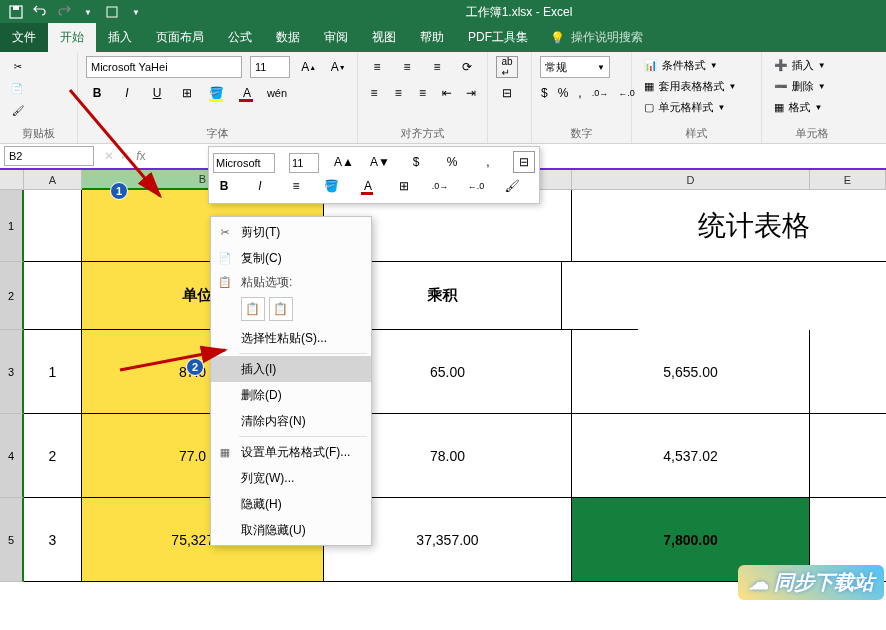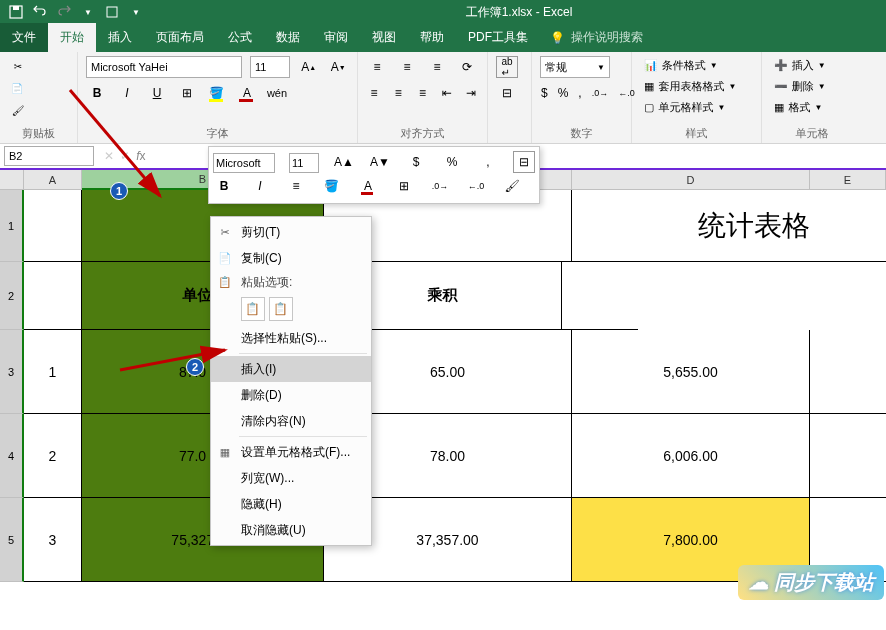--- a/index.html
+++ b/index.html
@@ -55,23 +55,23 @@
 .colE { width: 76px; }
 
 .rows { display: flex; }
 .rowheads { display: flex; flex-direction: column; }
 .rowh { width: 24px; border-right: 1px solid #c0c0c0; border-bottom: 1px solid #c0c0c0; background: #e6e6e6; display: flex; align-items: center; justify-content: center; font-size: 11px; cursor: pointer; }
 .rowh.selb { background: #d2d2d2; border-right: 2px solid #107c10; }
 
 .cells { position: relative; }
 .cellrow { display: flex; }
 .cell { border-right: 1px solid #000; border-bottom: 1px solid #000; display: flex; align-items: center; justify-content: center; font-size: 14px; background: #fff; overflow: hidden; }
-.cell.selcol { background: #4d7c0f; }
+.cell.selcol { background: #fde047; }
 .cell.head2 { font-weight: bold; font-size: 15px; }
-.cell.orange { background: #fde047; }
+.cell.orange { background: #15803d; font-weight: bold; }
 .cell.nobr { border-right: none; }
 .title-cell { font-size: 28px; font-family: "SimSun", serif; text-align: right; padding-right: 0; }
 
 .r1 { height: 72px; }
 .r2 { height: 68px; }
 .rN { height: 84px; }
 
 .context-menu { position: absolute; left: 210px; top: 216px; width: 162px; background: #fcfcfc; border: 1px solid #c6c6c6; box-shadow: 2px 2px 8px rgba(0,0,0,0.25); z-index: 200; padding: 2px 0; }
 .cm-item { display: flex; align-items: center; height: 26px; font-size: 12px; padding: 0 8px 0 30px; position: relative; cursor: pointer; }
 .cm-item.highlighted { background: #d4d4d4; }
@@ -347,21 +347,21 @@
         <div class="cell colD rN">5,655.00</div>
         <div class="cell colE rN nobr"></div>
       </div>
 
       <div class="cellrow">
         <div class="cell colA rN">2</div>
         <div class="cell selcol colB rN">
             <span style="margin-left:-20px;">77.0</span>
           </div>
         <div class="cell colC rN">78.00</div>
-        <div class="cell colD rN">6,006.00</div>
+        <div class="cell colD rN">4,537.02</div>
         <div class="cell colE rN nobr"></div>
       </div>
 
       <div class="cellrow">
         <div class="cell colA rN">3</div>
         <div class="cell selcol colB rN">75,327.00</div>
         <div class="cell colC rN">37,357.00</div>
         <div class="cell colD rN orange">7,800.00</div>
         <div class="cell colE rN nobr"></div>
       </div>

